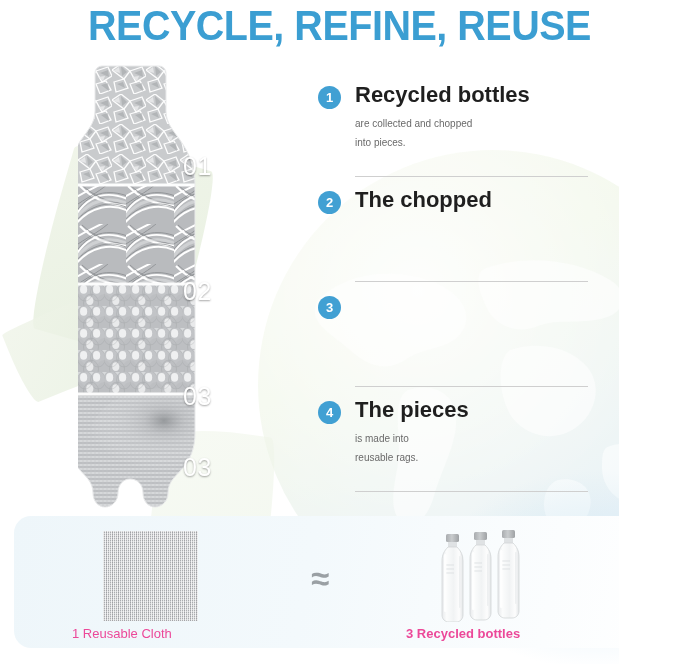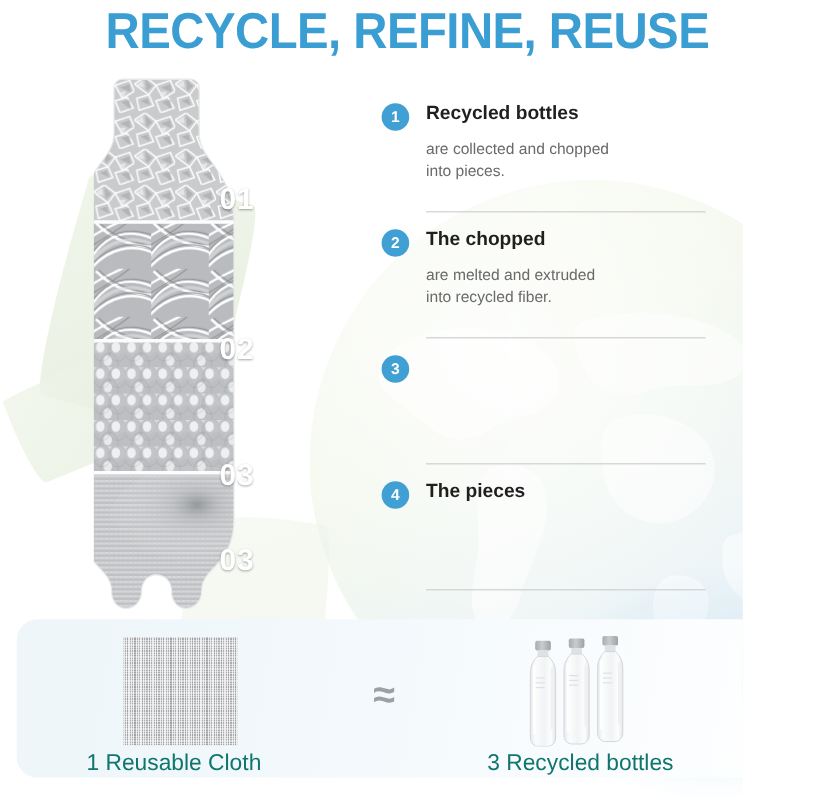--- a/index.html
+++ b/index.html
@@ -60,45 +60,45 @@
     transform:scaleX(.94);
     white-space:nowrap;
     z-index:5;
   }
 
   
   #bottle{position:absolute;left:78px;top:64px;width:180px;height:444px;z-index:4;}
   #bottle svg{display:block;}
 
   .num-label{
-    position:absolute;color:#ffffff;font-weight:bold;font-size:25px;
+    position:absolute;color:#ffffff;font-weight:normal;font-size:25px;
     letter-spacing:0.5px;
     text-shadow:0 1px 2px rgba(0,0,0,.35);
     font-family:"Liberation Sans", sans-serif;
     z-index:6;
   }
 
   
   #steps{position:absolute;left:318px;top:84px;width:280px;z-index:5;}
   .step{position:relative;height:105px;}
   .step-head{display:flex;align-items:flex-start;}
   .badge{
     width:23px;height:23px;border-radius:50%;
     background:#41a0d3;
     color:#fff;font-size:13px;font-weight:bold;
     display:flex;align-items:center;justify-content:center;
     flex:0 0 auto;margin-top:2px;
   }
   .step-title{
-    margin-left:14px;font-size:16px;font-weight:bold;color:#1f1f1f;
+    margin-left:14px;font-size:22px;font-weight:bold;color:#1f1f1f;
     line-height:22px;
   }
   .step-body{
     margin-left:37px;margin-top:5px;
-    font-size:13px;line-height:19px;color:#6a6a6a;
+    font-size:10px;line-height:19px;color:#6a6a6a;
     white-space:pre-line;
   }
   .divider{
     position:absolute;left:37px;right:10px;bottom:12px;height:1px;
     background:#cfcfcf;
   }
 
   
   #bottom-card{
     position:absolute;left:14px;top:516px;width:651px;height:132px;
@@ -112,24 +112,24 @@
       repeating-linear-gradient(90deg, rgba(255,255,255,.75) 0 1px, rgba(0,0,0,0) 1px 2px),
       repeating-linear-gradient(0deg, rgba(120,122,126,.45) 0 1px, rgba(0,0,0,0) 1px 2px),
       repeating-linear-gradient(90deg, rgba(150,152,156,.3) 0 1px, rgba(0,0,0,0) 1px 3px);
   }
   #approx{
     position:absolute;left:300px;top:562px;width:40px;height:34px;z-index:6;
     color:#9aa0a4;font-size:33px;line-height:34px;text-align:center;font-weight:bold;
   }
   #bottles-group{position:absolute;left:438px;top:530px;width:108px;height:92px;z-index:6;}
   .cap-label{
-    position:absolute;z-index:7;font-size:19px;color:#0f766e;white-space:nowrap;
+    position:absolute;z-index:7;font-size:13px;color:#ec4899;white-space:nowrap;
   }
   #label-cloth{left:72px;top:626px;}
-  #label-bottles{left:406px;top:626px;}
+  #label-bottles{left:406px;top:626px;font-weight:bold;}
 </style>
 </head>
 <body>
 
 <div id="stage">
 
   <div class="wm" id="globe-wm"></div>
   <div id="globe-map">
     <svg width="470" height="470" viewBox="0 0 470 470" xmlns="http://www.w3.org/2000/svg">
       <g fill="#ffffff" opacity="0.95">
@@ -298,37 +298,37 @@
       <div class="step-body">are collected and chopped
 into pieces.</div>
       <div class="divider"></div>
     </div>
 
     <div class="step">
       <div class="step-head">
         <div class="badge">2</div>
         <div class="step-title">The chopped</div>
       </div>
-      <div class="step-body">are melted and extruded
-into recycled fiber.</div>
       <div class="divider"></div>
     </div>
 
     <div class="step">
       <div class="step-head">
         <div class="badge">3</div>
       </div>
       <div class="divider"></div>
     </div>
 
     <div class="step">
       <div class="step-head">
         <div class="badge">4</div>
         <div class="step-title">The pieces</div>
       </div>
+      <div class="step-body">is made into
+reusable rags.</div>
       <div class="divider"></div>
     </div>
 
   </div>
 
   <div id="bottom-card"></div>
 
   <div id="cloth"></div>
 
   <div id="approx">≈</div>

